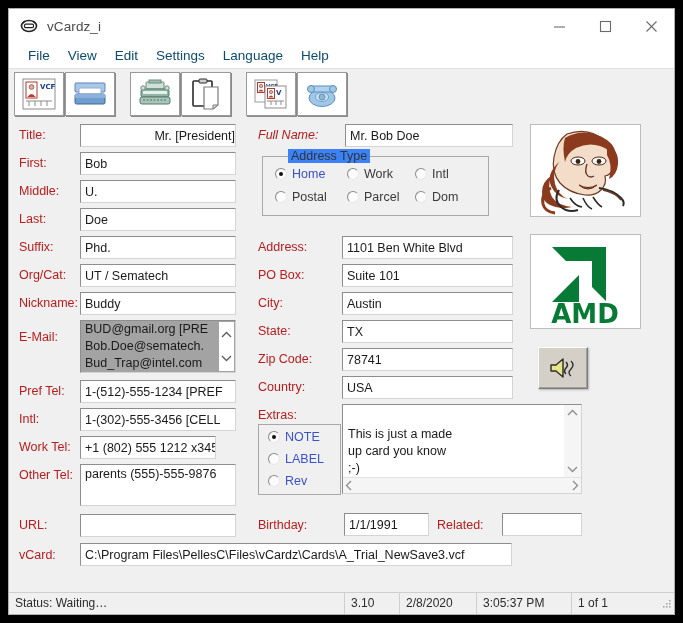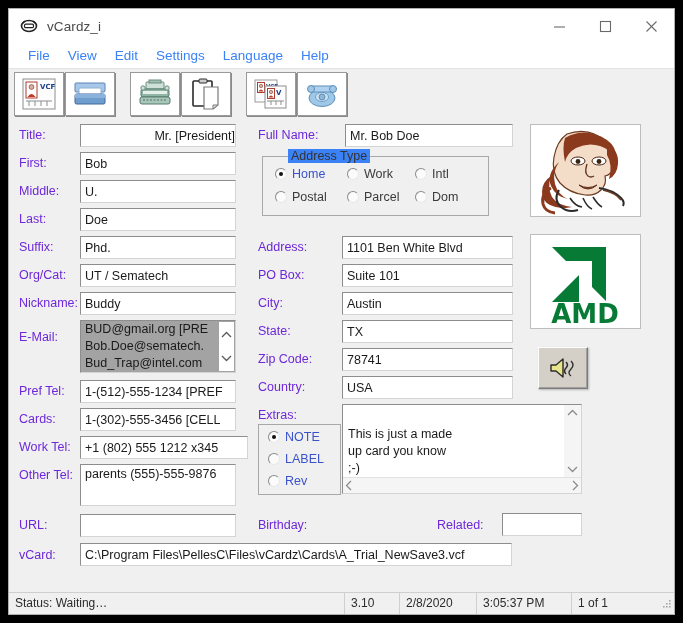--- a/index.html
+++ b/index.html
@@ -49,21 +49,21 @@
   
   .menubar {
     height: 26px;
     background: #ffffff;
     display: flex; align-items: center;
     padding-left: 10px;
     border-bottom: 1px solid #e3e3e3;
   }
   .menu-item {
     font-size: 13.5px;
-    color: #3b82f6;
+    color: #0c4a6e;
     padding: 2px 9px;
     white-space: nowrap;
   }
 
   
   .toolbar {
     height: 50px;
     background: #f0f0f0;
     display: flex; align-items: center;
     padding-left: 5px;
@@ -81,21 +81,21 @@
 
   
   .form {
     position: relative;
     height: 420px;
     background: #f0f0f0;
   }
   .lbl {
     position: absolute;
     font-size: 12.5px;
-    color: #6d28d9;
+    color: #b91c1c;
     white-space: nowrap;
   }
   .fld {
     position: absolute;
     background: #ffffff;
     border: 1px solid #8d8d8d;
     border-right-color: #d4d4d4;
     border-bottom-color: #d4d4d4;
     font-size: 12.5px;
     color: #1a1a1a;
@@ -371,21 +371,21 @@
 
     <div class="lbl" style="left:10px; top:9px;">Title:</div>
     <div class="lbl" style="left:10px; top:37px;">First:</div>
     <div class="lbl" style="left:10px; top:65px;">Middle:</div>
     <div class="lbl" style="left:10px; top:93px;">Last:</div>
     <div class="lbl" style="left:10px; top:121px;">Suffix:</div>
     <div class="lbl" style="left:10px; top:149px;">Org/Cat:</div>
     <div class="lbl" style="left:10px; top:177px;text-align:center;">Nickname:</div>
     <div class="lbl" style="left:10px; top:211px;">E-Mail:</div>
     <div class="lbl" style="left:10px; top:265px;">Pref Tel:</div>
-    <div class="lbl" style="left:10px; top:293px;">Cards:</div>
+    <div class="lbl" style="left:10px; top:293px;">Intl:</div>
     <div class="lbl" style="left:10px; top:321px;">Work Tel:</div>
     <div class="lbl" style="left:10px; top:349px;">Other Tel:</div>
     <div class="lbl" style="left:10px; top:399px;">URL:</div>
 
     <div class="fld" style="left:71px; top:5px;   width:156px; height:23px;text-align:right;">Mr.  [President]</div>
     <div class="fld" style="left:71px; top:33px;  width:156px; height:23px;">Bob</div>
     <div class="fld" style="left:71px; top:61px;  width:156px; height:23px;">U.</div>
     <div class="fld" style="left:71px; top:89px;  width:156px; height:23px;">Doe</div>
     <div class="fld" style="left:71px; top:117px; width:156px; height:23px;">Phd.</div>
     <div class="fld" style="left:71px; top:145px; width:156px; height:23px;">UT / Sematech</div>
@@ -404,25 +404,25 @@
         <span class="arw">
           <svg width="11" height="7" viewBox="0 0 11 7">
               <path d="M1 1 L5.5 5.5 L10 1" fill="none" stroke="#5a5a5a" stroke-width="1.3"></path>
             </svg>
         </span>
       </div>
     </div>
 
     <div class="fld" style="left:71px; top:261px; width:156px; height:23px;">1-(512)-555-1234 [PREF</div>
     <div class="fld" style="left:71px; top:289px; width:156px; height:23px;">1-(302)-555-3456 [CELL</div>
-    <div class="fld" style="left:71px; top:317px; width:168px; height:23px;">+1 (802) 555 1212 x345</div>
+    <div class="fld" style="left:71px; top:317px; width:136px; height:23px;">+1 (802) 555 1212 x345</div>
     <div class="fld multiline" style="left:71px; top:345px; width:156px; height:42px;">parents (555)-555-9876</div>
     <div class="fld" style="left:71px; top:395px; width:156px; height:23px;"></div>
 
-    <div class="lbl" style="left:249px; top:9px;">Full Name:</div>
+    <div class="lbl" style="left:249px; top:9px;font-style:italic;">Full Name:</div>
     <div class="fld" style="left:336px; top:5px; width:168px; height:23px;">Mr. Bob Doe</div>
 
     <div class="groupbox" style="left:253px; top:37px; width:227px; height:60px;">
       <span class="gb-title">Address Type</span>
       <div class="radio on" style="left:12px;  top:10px;">
         <span class="dot"></span>
         <span class="rlabel">Home</span>
       </div>
       <div class="radio" style="left:84px;  top:10px;">
         <span class="dot"></span>
@@ -505,20 +505,21 @@
         </span>
         <span class="arw">
           <svg width="7" height="11" viewBox="0 0 7 11">
               <path d="M1 1 L5.5 5.5 L1 10" fill="none" stroke="#8c8c8c" stroke-width="1.3"></path>
             </svg>
         </span>
       </div>
     </div>
 
     <div class="lbl" style="left:249px; top:399px;">Birthday:</div>
+    <div class="fld" style="left:335px; top:394px; width:85px; height:23px;">1/1/1991</div>
     <div class="lbl" style="left:428px; top:399px;">Related:</div>
     <div class="fld" style="left:493px; top:394px; width:80px; height:23px;"></div>
 
     <div class="imgpanel" style="left:521px; top:5px; width:111px; height:93px;">
       <svg width="109" height="91" viewBox="0 0 109 91">
         <rect width="109" height="91" fill="#ffffff"></rect>
         <g transform="translate(6,3)">
           <path d="M30 6 q22-8 40 8 q12 11 6 26 q-2 7-8 8 q2 8-4 14 q-6 6-16 5 q-16-2-25-12 q-9-11-6-26 q3-16 13-23z" fill="#f3ddc8" stroke="#6d3b22" stroke-width="1.2"></path>
           <path d="M28 10 q20-12 42 2 q10 7 9 19 q-6-10-16-13 q-12-4-24 2 q-9 5-11 14 q-3-15 0-24z" fill="#8b3a1d"></path>
           <path d="M70 16 q12 6 11 20 q-1 11-9 15 q4-14-2-24z" fill="#8b3a1d"></path>

